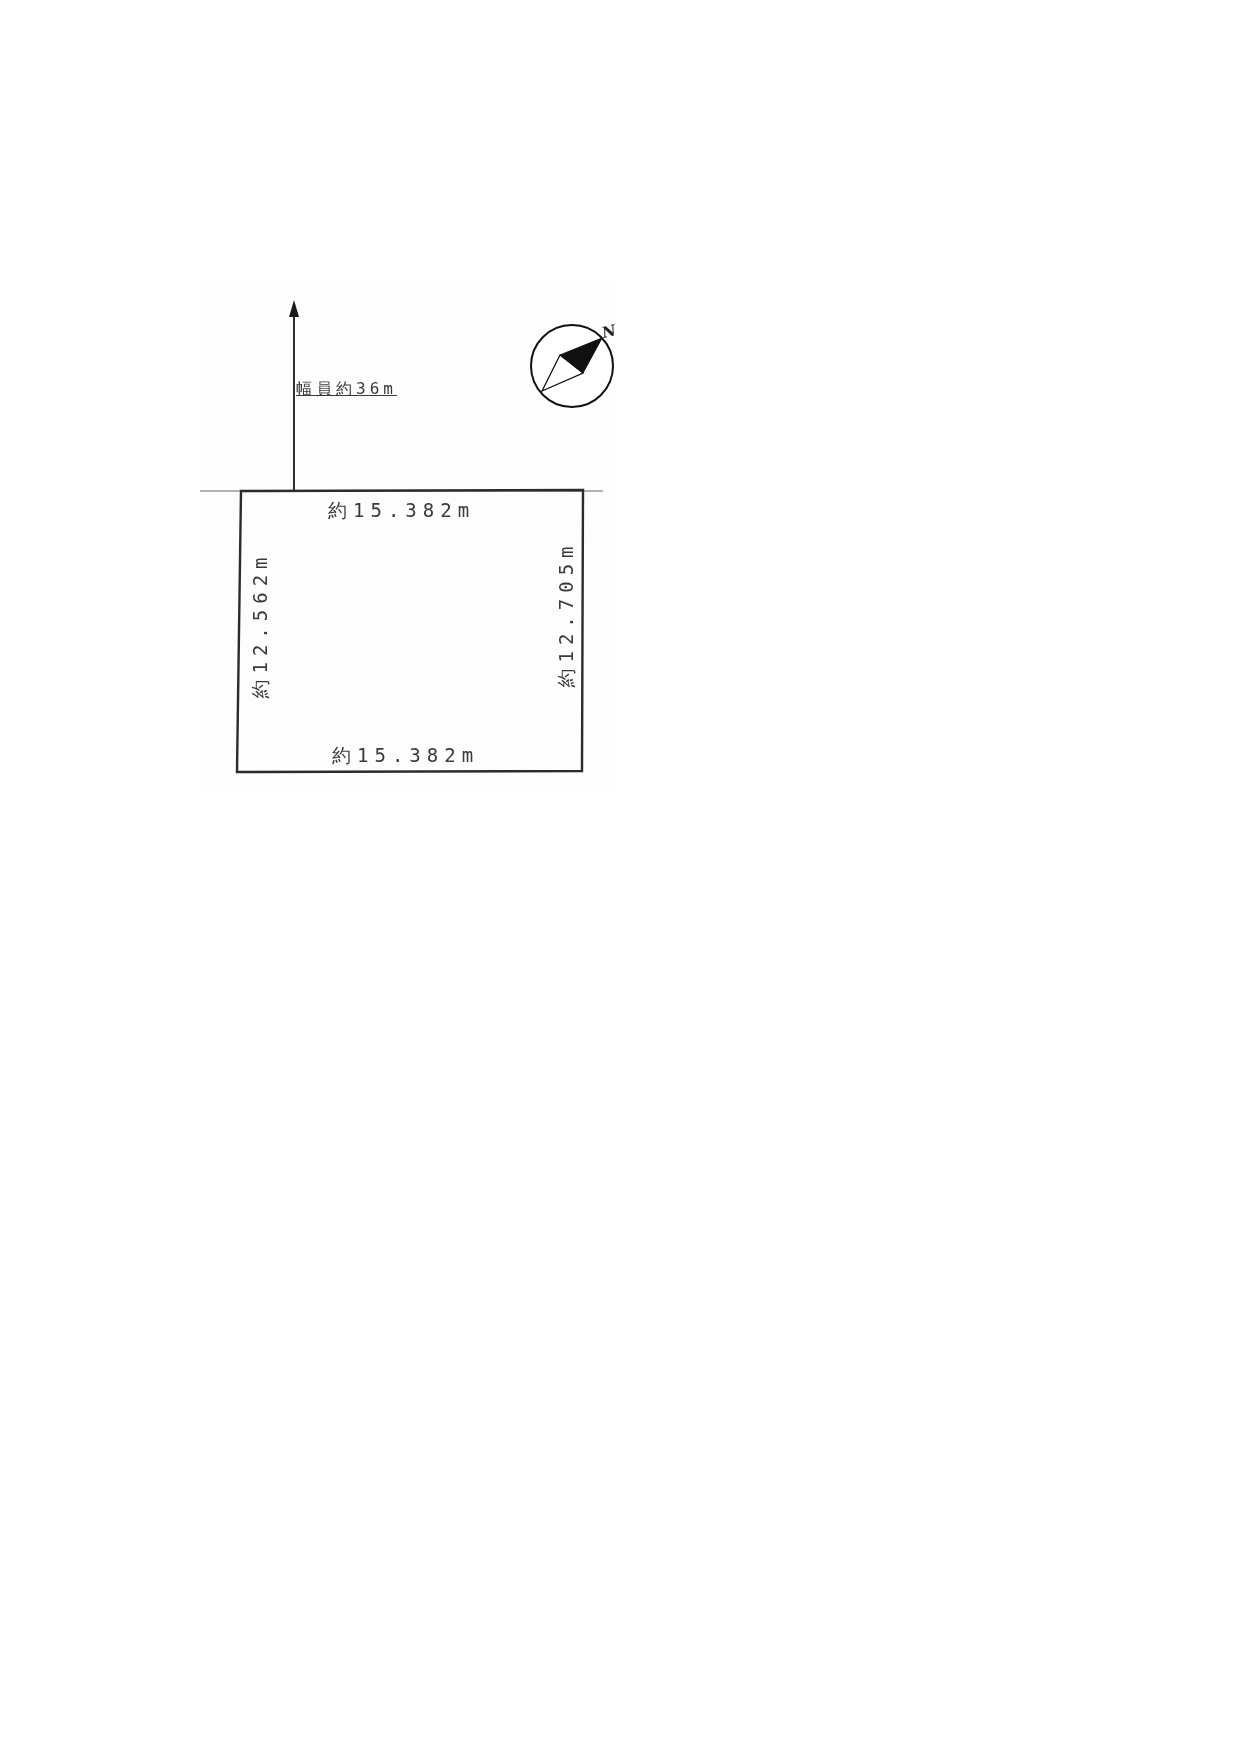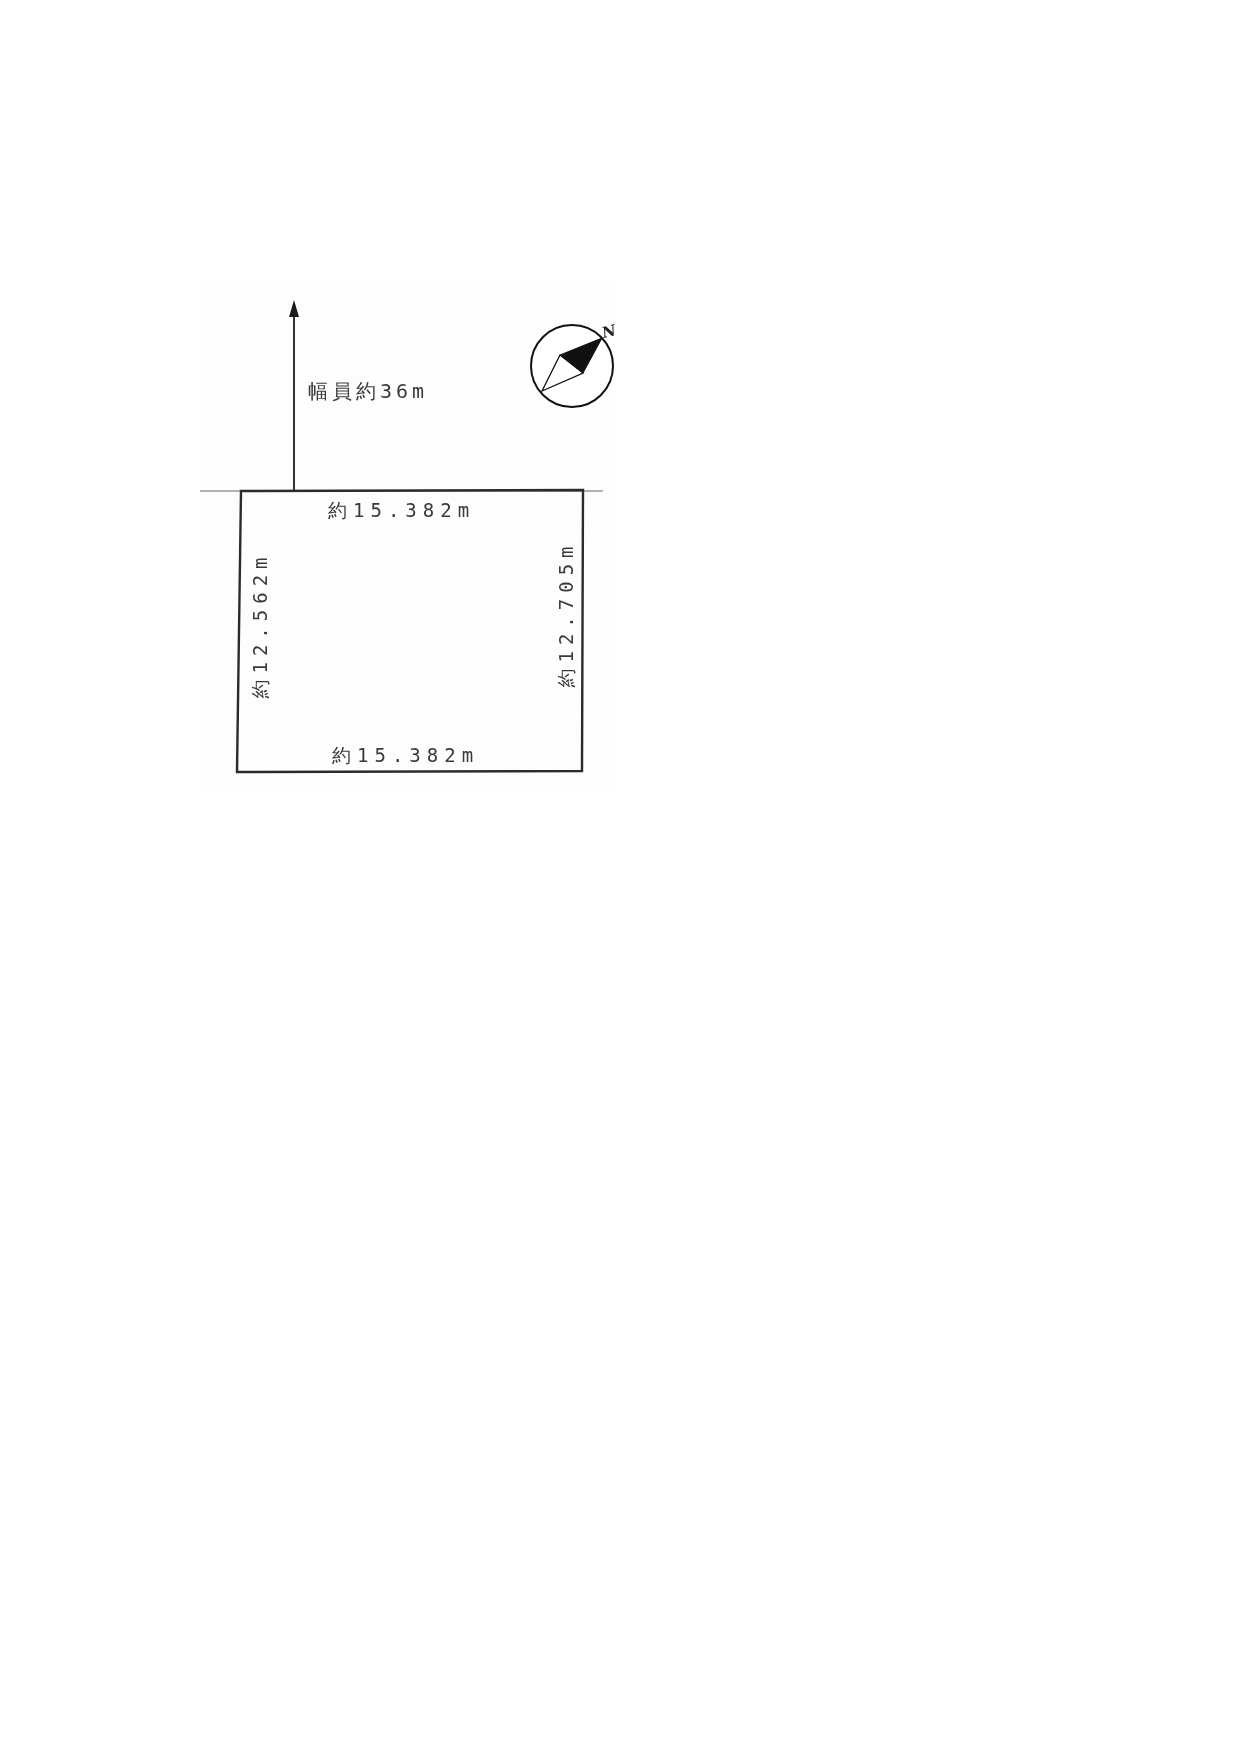--- a/index.html
+++ b/index.html
@@ -29,24 +29,25 @@
     top: 0;
   }
   .label {
     position: absolute;
     color: #3a3a3a;
     font-family: "DejaVu Sans Mono", "DejaVu Sans", monospace;
     white-space: nowrap;
     line-height: 1;
   }
   .road-width-label {
-    left: 308px;
+    left: 296px;
     top: 381px;
-    font-size: 20px;
+    font-size: 16px;
     letter-spacing: 4px;
+    text-decoration: underline;
   }
   .dim {
     font-size: 19px;
     letter-spacing: 6px;
   }
   .dim-top {
     left: 328px;
     top: 501px;
   }
   .dim-bottom {

